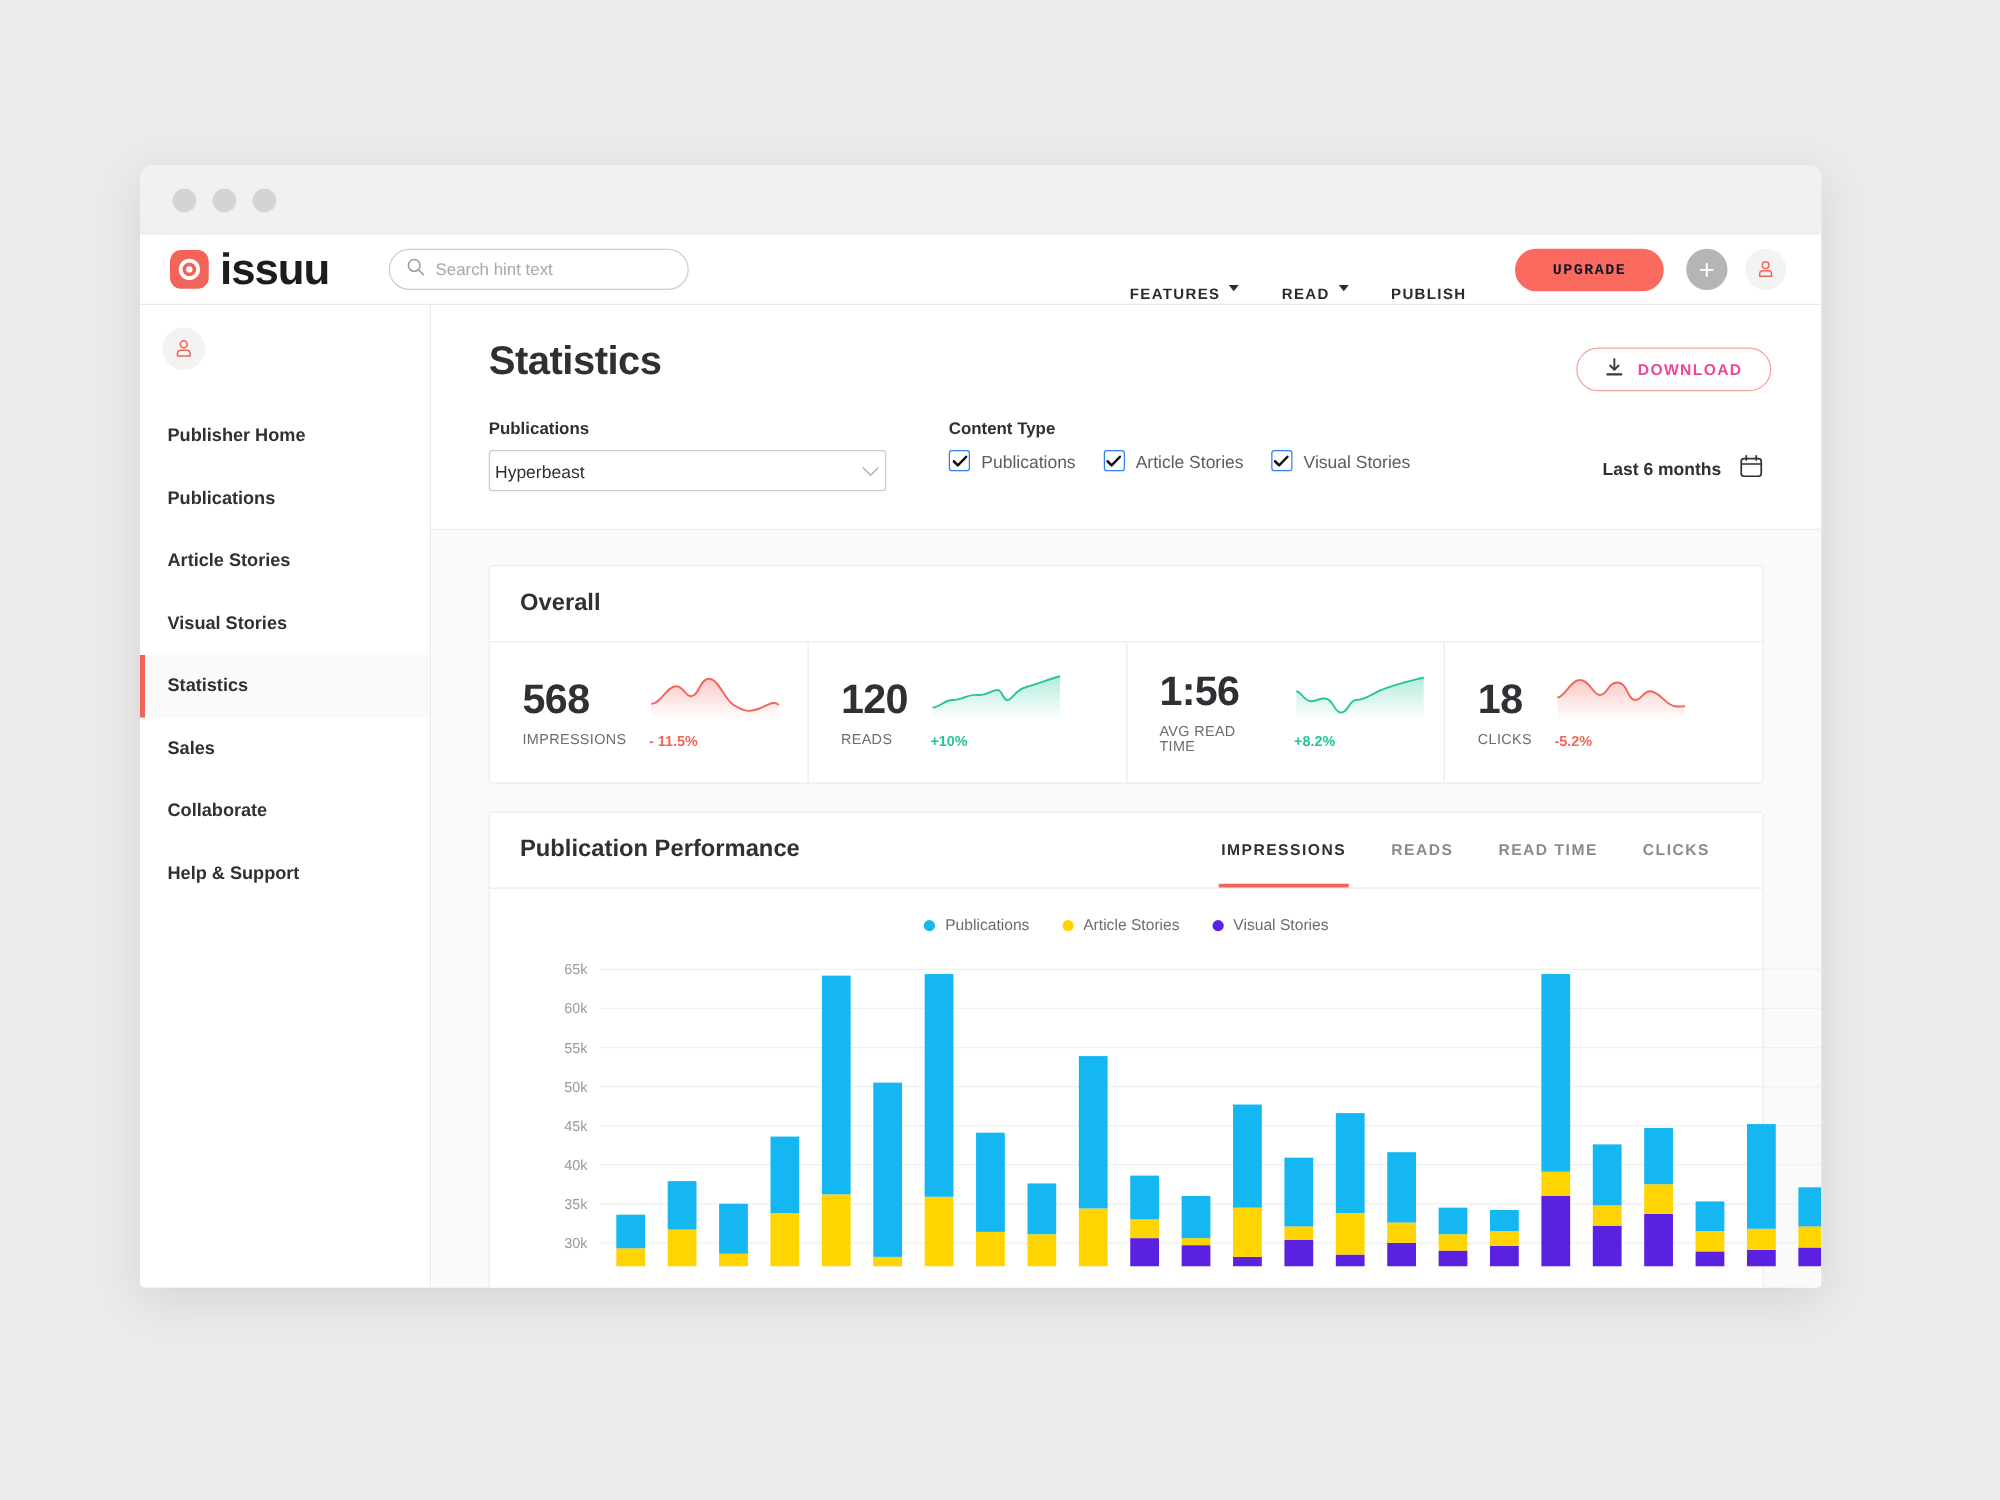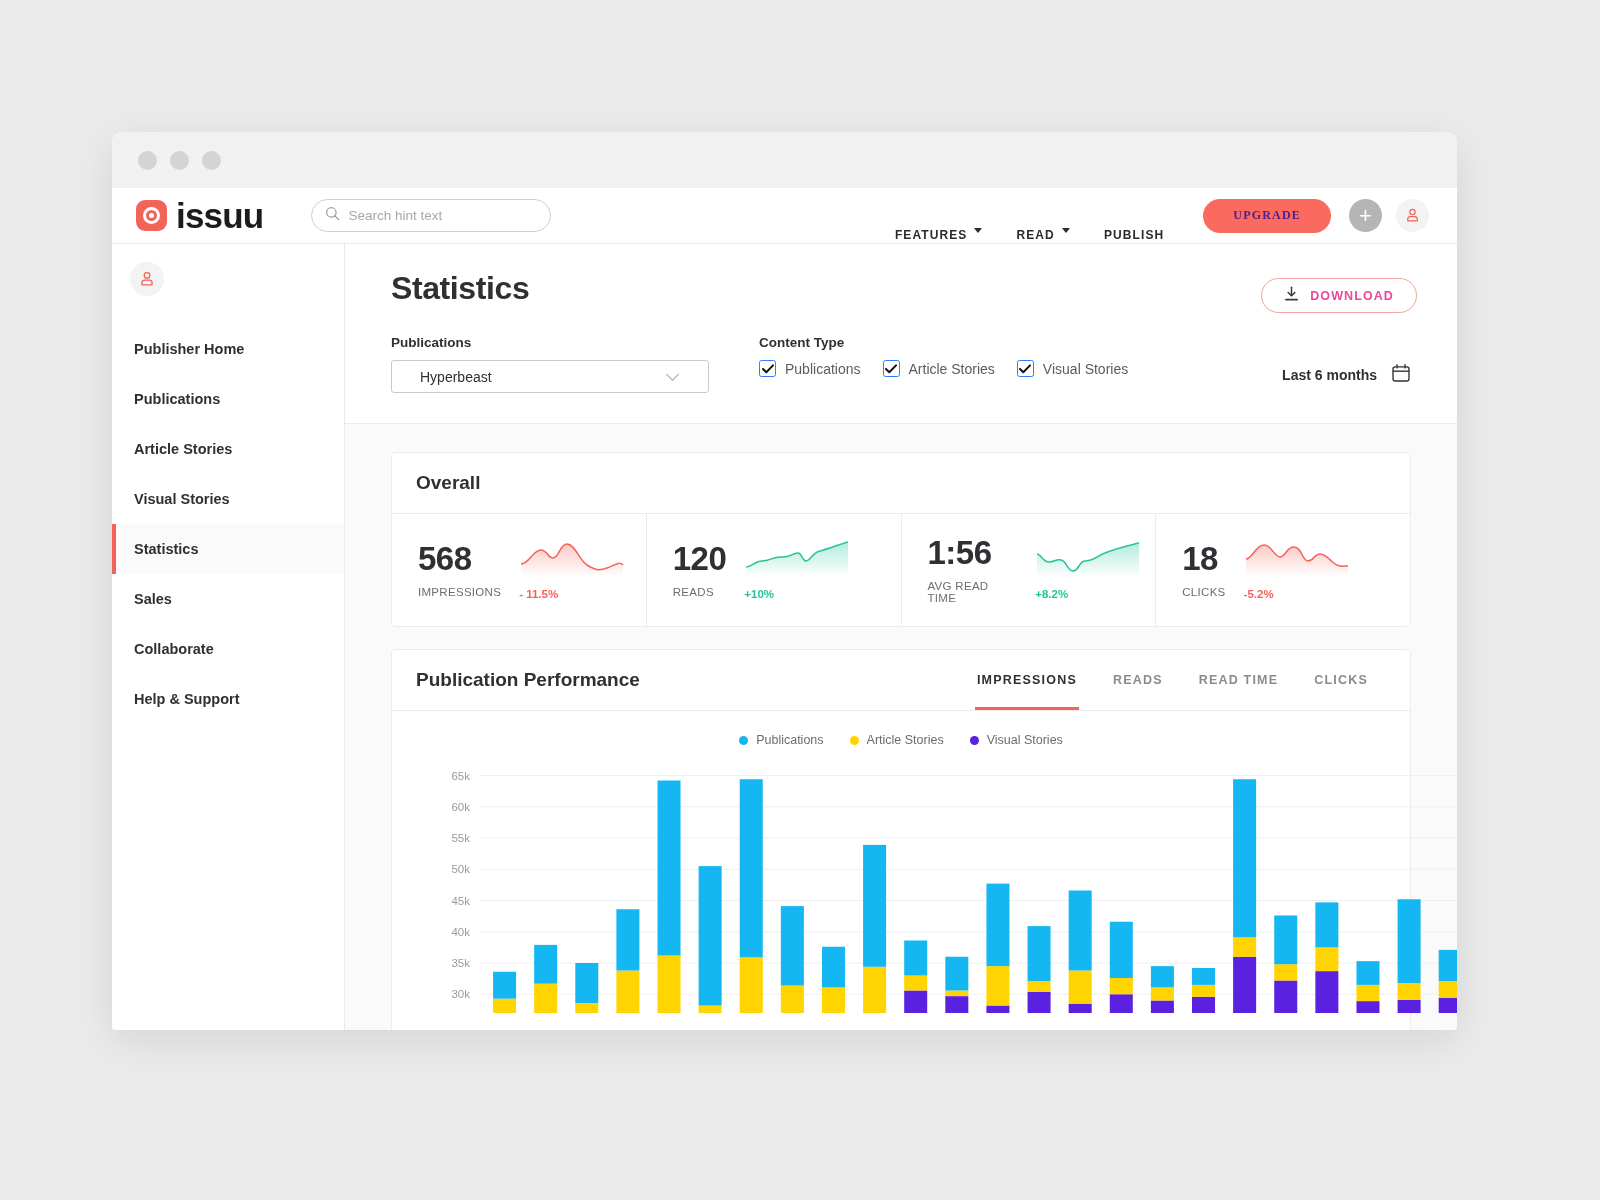--- a/index.html
+++ b/index.html
@@ -58,24 +58,24 @@
   .searchbox input::placeholder { color: #a8a8a8; }
 
   .nav-right { margin-left: auto; display: flex; align-items: center; gap: 0; }
   .nav-link {
     font-size: 12px; font-weight: 700; letter-spacing: 1.1px; color: #2b2b2b;
     padding: 0 17px; display: flex; align-items: flex-start; gap: 7px; cursor: pointer; margin-top: 38px;
   }
   .caret { width: 0; height: 0; border-left: 4.5px solid transparent; border-right: 4.5px solid transparent; border-top: 5px solid #2b2b2b; }
   .btn-upgrade {
     margin-left: 22px;
-    background: #fa6a5e; color: #4c1d95; border: none; cursor: pointer;
+    background: #fa6a5e; color: #0f172a; border: none; cursor: pointer;
     font-size: 12px; font-weight: 700; letter-spacing: 1.2px;
     height: 34px; padding: 0 30px; border-radius: 17px;
-    font-family: Liberation Serif, serif;
+    font-family: Liberation Mono, monospace;
   }
   .circ-btn {
     margin-left: 18px; width: 33px; height: 33px; border-radius: 50%;
     background: #b5b5b5; color: #fff; display: flex; align-items: center; justify-content: center;
     font-size: 22px; line-height: 1; cursor: pointer; font-weight: 300;
   }
   .avatar-btn {
     margin-left: 14px; width: 33px; height: 33px; border-radius: 50%;
     background: #f3f3f3; display: flex; align-items: center; justify-content: center; cursor: pointer;
   }
@@ -115,21 +115,21 @@
     font-family: "Liberation Sans", sans-serif;
   }
 
   .filters {
     padding: 22px 46px 0 46px; display: flex; align-items: flex-start;
     padding-bottom: 30px; border-bottom: 1px solid #ececec;
   }
   .fgroup-label { font-size: 13.5px; font-weight: 700; color: #2f3033; margin-bottom: 10px; }
   .select-wrap {
     width: 318px; height: 33px; border: 1px solid #c9c9c9; border-radius: 3px;
-    display: flex; align-items: center; padding: 0 28px; background: #fff; cursor: pointer;
+    display: flex; align-items: center; padding: 0 4px; background: #fff; cursor: pointer;
   }
   .select-wrap span { font-size: 14px; color: #2f3033; }
   .select-wrap .chev { margin-left: auto; }
   .ctype { margin-left: 50px; }
   .checks { display: flex; align-items: center; gap: 22px; margin-top: 6px; }
   .check { display: flex; align-items: center; gap: 9px; cursor: pointer; }
   .cbox {
     width: 17px; height: 17px; border: 1.8px solid #2d7ff9; border-radius: 2.5px;
     display: flex; align-items: center; justify-content: center; background: #fff; flex: none;
   }

